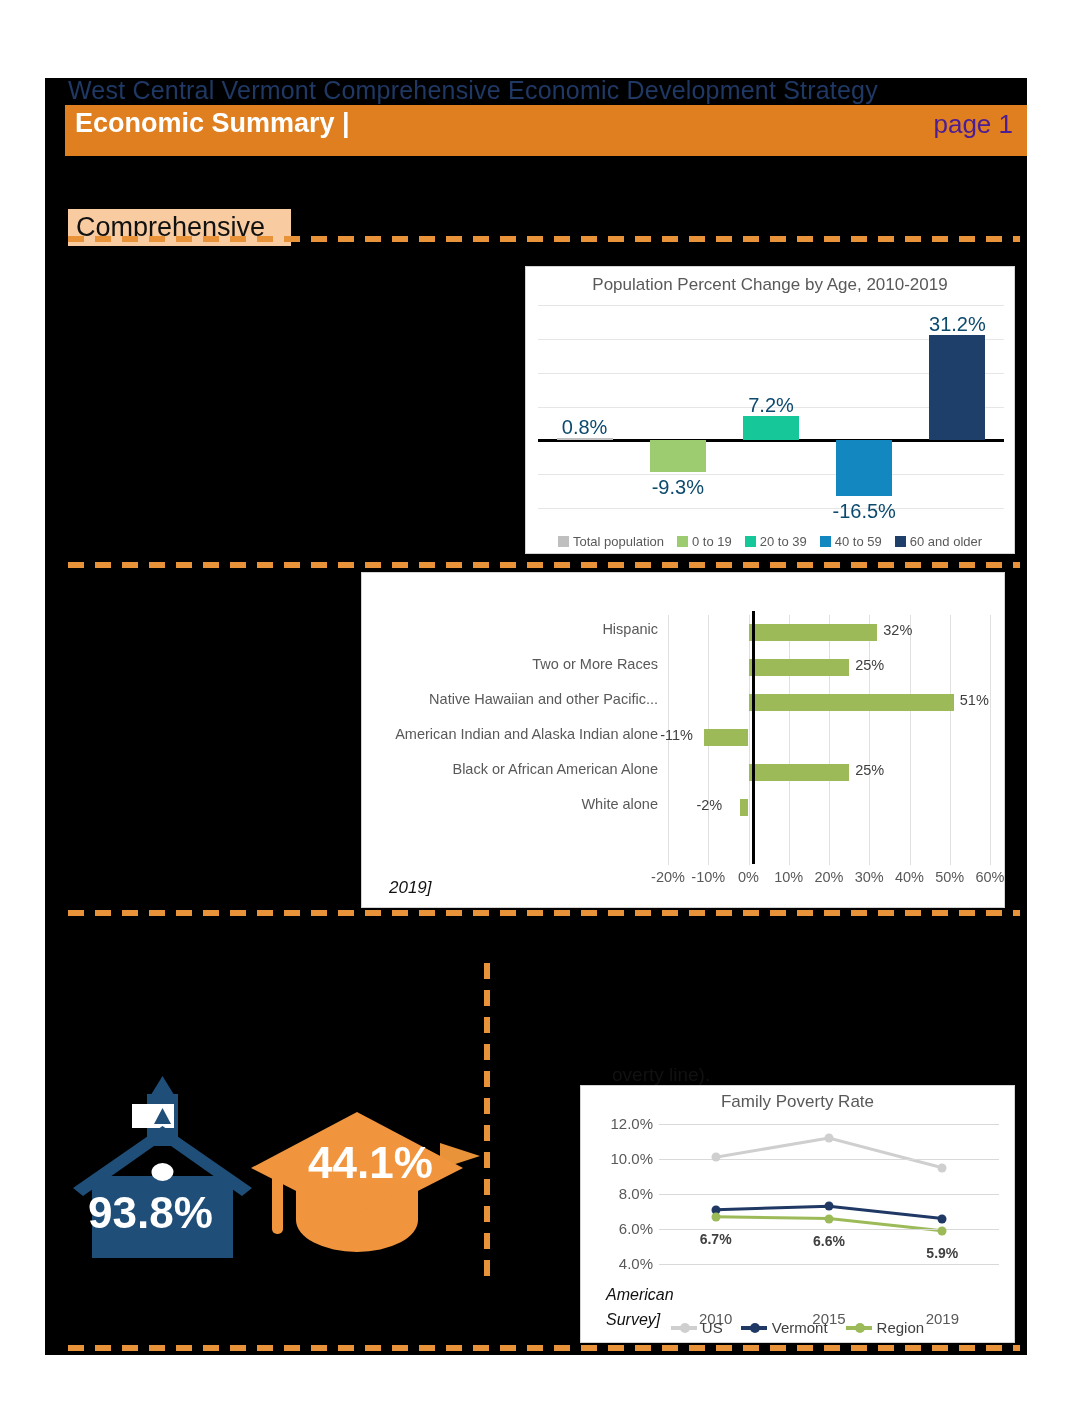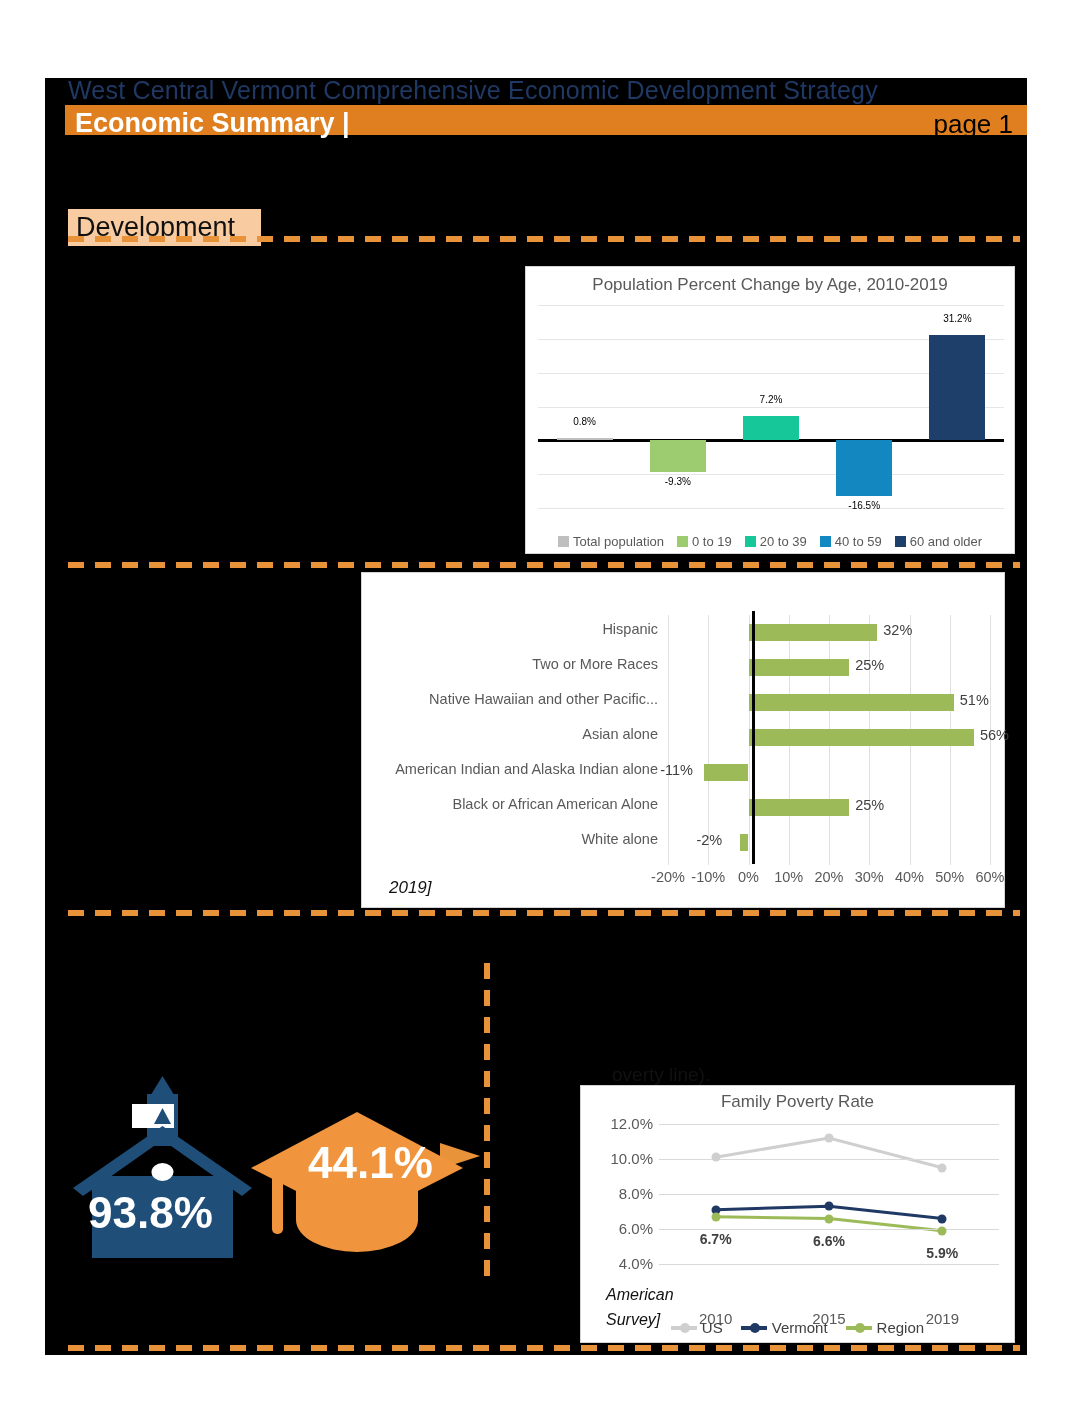--- a/index.html
+++ b/index.html
@@ -4,23 +4,23 @@
 <style>
   html,body{margin:0;padding:0;background:#ffffff;}
   body{width:1088px;height:1408px;position:relative;font-family:"Liberation Sans",sans-serif;overflow:hidden;}
 
   
   #doc-body{position:absolute;left:45px;top:78px;width:982px;height:1277px;background:#000000;}
 
   
   #kicker{position:absolute;left:68px;top:76px;width:900px;height:28px;
           font-size:25px;color:#1F3864;letter-spacing:.2px;white-space:nowrap;}
-  #title-bar{position:absolute;left:65px;top:105px;width:962px;height:30px;background:#DF7F1F;}
+  #title-bar{position:absolute;left:65px;top:105px;width:962px;height:51px;background:#DF7F1F;}
   #title-text{position:absolute;left:10px;top:3px;font-size:27px;font-weight:bold;color:#ffffff;white-space:nowrap;}
-  #page-num{position:absolute;right:14px;top:4px;font-size:26px;color:#000000;white-space:nowrap;margin-left:40px;}
+  #page-num{position:absolute;right:14px;top:4px;font-size:26px;color:#4c1d95;white-space:nowrap;margin-left:40px;}
 
   
   #demographics-tag{position:absolute;left:68px;top:209px;background:#F8CBA0;
         padding:3px 26px 3px 8px;font-size:27px;color:#111;white-space:nowrap;}
 
   
   .hrule{position:absolute;left:68px;width:952px;height:6px;
          background:repeating-linear-gradient(to right,#E8933A 0 16px,transparent 16px 27px);}
   #rule1{top:236px;}
   #rule2{top:562px;}
@@ -35,21 +35,21 @@
   .panel{position:absolute;background:#ffffff;border:1px solid #D4D4D4;box-sizing:border-box;}
   .ch-title{text-align:center;color:#595959;white-space:nowrap;}
 
   
   #chart1{left:525px;top:266px;width:490px;height:288px;}
   #c1-title{position:absolute;left:0;top:8px;width:100%;font-size:17px;}
   #c1-plot{position:absolute;left:12px;top:38px;width:466px;height:203px;}
   .c1-grid{position:absolute;left:0;width:100%;height:1px;background:#E6E6E6;}
   #c1-zero{position:absolute;left:0;width:100%;height:3px;background:#000;}
   .c1-bar{position:absolute;width:56px;}
-  .c1-lbl{position:absolute;font-size:10px;color:#000000;text-align:center;width:90px;white-space:nowrap;}
+  .c1-lbl{position:absolute;font-size:20px;color:#0c4a6e;text-align:center;width:90px;white-space:nowrap;}
   #c1-legend{position:absolute;left:0;bottom:4px;width:100%;display:flex;justify-content:center;
              align-items:center;gap:13px;font-size:13px;color:#595959;}
   #c1-legend .itm{display:flex;align-items:center;gap:4px;white-space:nowrap;}
   #c1-legend .sw{width:11px;height:11px;display:inline-block;}
 
   
   #chart2{left:361px;top:572px;width:644px;height:336px;}
   #c2-title{position:absolute;left:0;top:9px;width:100%;font-size:19px;color:#3a3a3a;}
   #c2-body{position:absolute;left:0;top:42px;width:100%;height:250px;}
   .c2-row{position:relative;height:35px;}
@@ -95,21 +95,21 @@
 <body>
 
 <div id="doc-body"></div>
 
 <div id="kicker">West Central Vermont Comprehensive Economic Development Strategy</div>
 <div id="title-bar">
   <span id="title-text">Economic Summary  |</span>
   <span id="page-num">page 1</span>
 </div>
 
-<div id="demographics-tag">Development</div>
+<div id="demographics-tag">Comprehensive</div>
 
 <div class="hrule" id="rule1"></div>
 <div class="hrule" id="rule2"></div>
 <div class="hrule" id="rule3"></div>
 <div class="hrule" id="rule4"></div>
 <div id="vrule"></div>
 <div id="vcaret"></div>
 
 <div class="panel" id="chart1">
   <div class="ch-title" id="c1-title">Population Percent Change by Age, 2010-2019</div>
@@ -180,27 +180,20 @@
         <div class="c2-track">
           <div class="c2-bar" style="background: rgb(156, 187, 88); left: 80.5px; width: 100.625px;"></div>
           <div class="c2-val" style="left: 187.125px;">25%</div>
         </div>
       </div>
       <div class="c2-row">
         <div class="c2-name">Native Hawaiian and other Pacific...</div>
         <div class="c2-track">
           <div class="c2-bar" style="background: rgb(156, 187, 88); left: 80.5px; width: 205.275px;"></div>
           <div class="c2-val" style="left: 291.775px;">51%</div>
-        </div>
-      </div>
-      <div class="c2-row">
-        <div class="c2-name">Asian alone</div>
-        <div class="c2-track">
-          <div class="c2-bar" style="background: rgb(156, 187, 88); left: 80.5px; width: 225.4px;"></div>
-          <div class="c2-val" style="left: 311.9px;">56%</div>
         </div>
       </div>
       <div class="c2-row">
         <div class="c2-name">American Indian and Alaska Indian alone</div>
         <div class="c2-track">
           <div class="c2-bar" style="background: rgb(156, 187, 88); left: 36.225px; width: 44.275px;"></div>
           <div class="c2-val" style="left: -7.775px;">-11%</div>
         </div>
       </div>
       <div class="c2-row">

